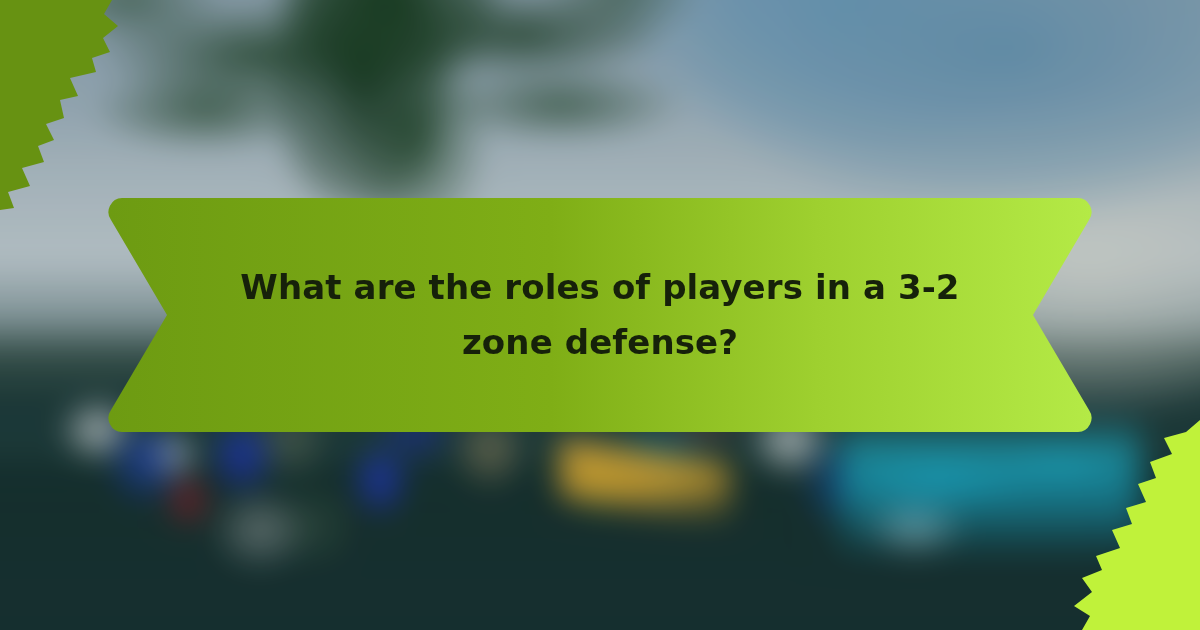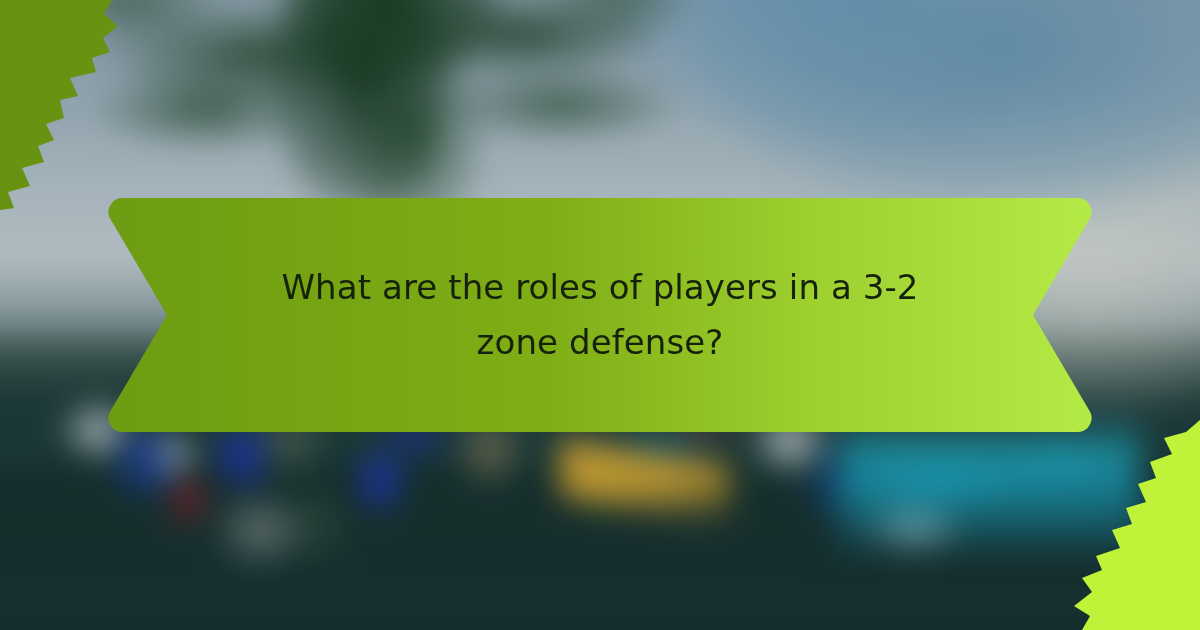--- a/index.html
+++ b/index.html
@@ -141,21 +141,21 @@
     display: flex;
     align-items: center;
     justify-content: center;
     box-sizing: border-box;
     padding: 0 118px;
   }
   #banner-title {
     margin: 0;
     font-size: 34px;
     line-height: 1.62;
-    font-weight: 400;
+    font-weight: 700;
     color: #16210a;
     text-align: center;
     letter-spacing: 0.1px;
     max-width: 720px;
   }
 </style>
 </head>
 <body>
 
 <div id="card">

